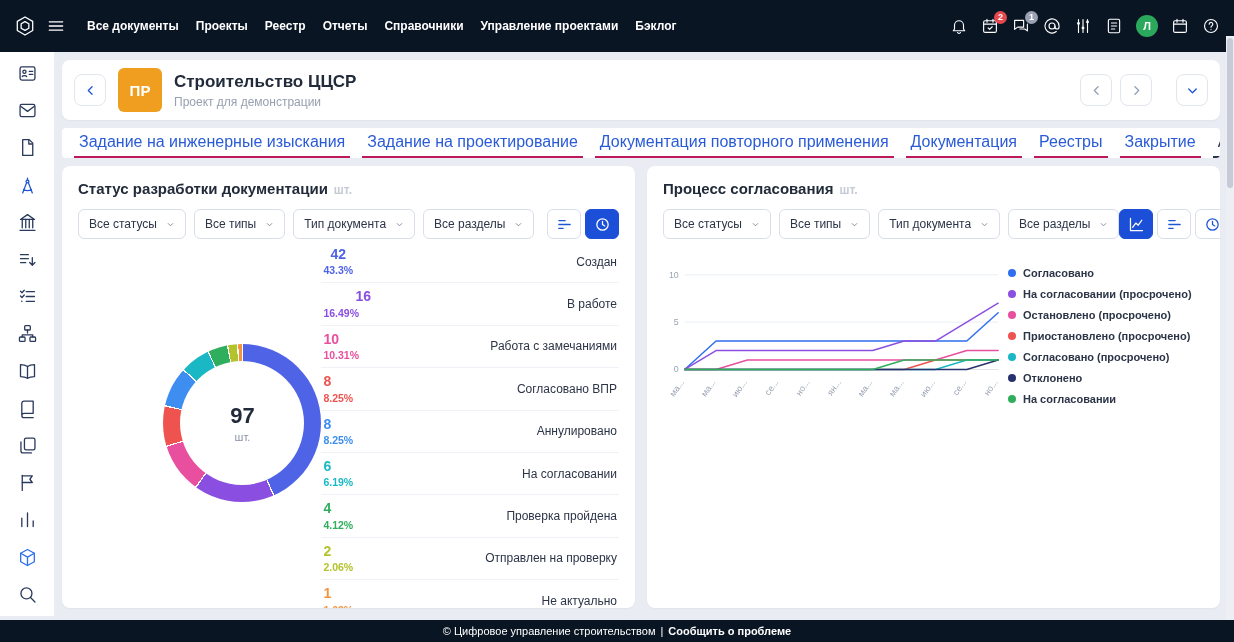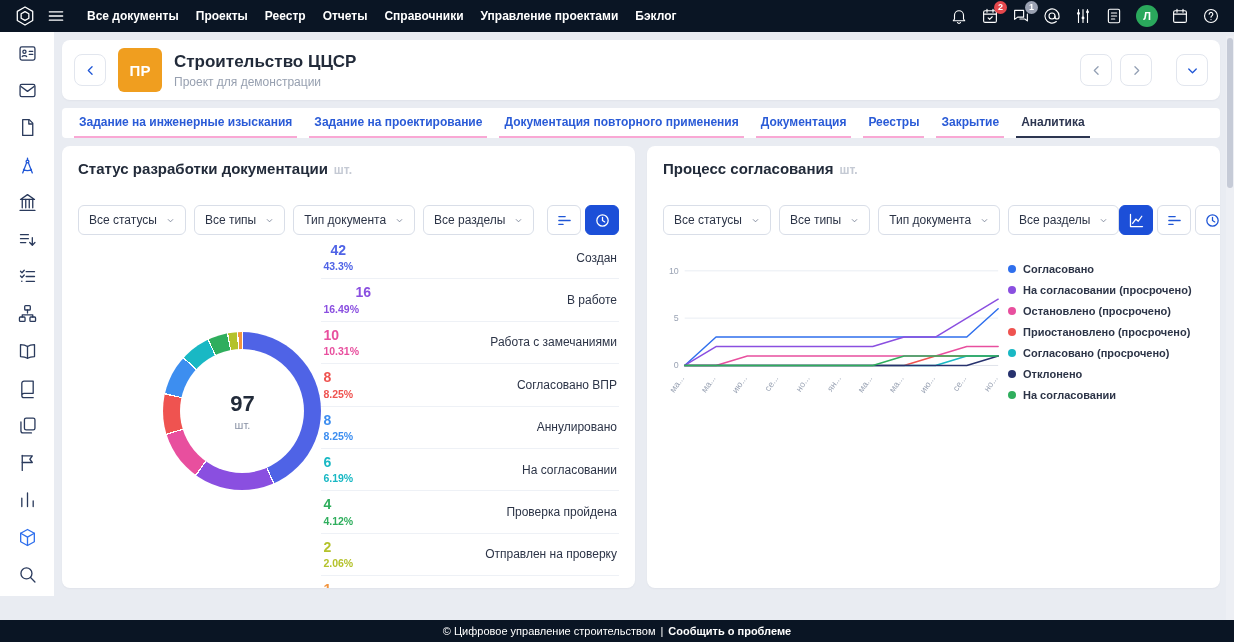--- a/index.html
+++ b/index.html
@@ -2,21 +2,21 @@
 <html><head>
 <meta charset="utf-8">
 <style>
   *{box-sizing:border-box;margin:0;padding:0}
   html,body{width:1234px;height:642px}
   body{font-family:"Liberation Sans","DejaVu Sans",sans-serif;background:#e9ecf2;overflow:hidden;position:relative;font-size:13px;color:#222b3a}
   svg.ic{fill:none;stroke:currentColor;stroke-width:1.6;stroke-linecap:round;stroke-linejoin:round;display:block}
   svg text{font-family:"Liberation Sans","DejaVu Sans",sans-serif}
 
   
-  .navbar{height:32px;background:#0a1524;display:flex;align-items:center;gap:10px;padding:0 14px;color:#fff}
+  .navbar{height:52px;background:#0a1524;display:flex;align-items:center;gap:10px;padding:0 14px;color:#fff}
   .logo svg{width:22px;height:22px;stroke-width:1.4}
   .burger svg{width:20px;height:20px}
   .nav-menu{display:flex;gap:3px;margin-left:4px}
   .nav-item{font-size:12px;font-weight:700;padding:4px 7px;cursor:pointer;white-space:nowrap}
   .nav-right{margin-left:auto;display:flex;align-items:center;gap:13px}
   .nav-ico{position:relative;color:#fff;cursor:pointer;display:flex}
   .nav-ico svg{width:18px;height:18px;stroke-width:1.5}
   .badge{position:absolute;top:-6px;right:-8px;min-width:13px;height:13px;border-radius:7px;font-size:9px;font-weight:700;display:flex;align-items:center;justify-content:center;padding:0 3px;color:#fff;line-height:1}
   .avatar{width:22px;height:22px;border-radius:50%;display:flex;align-items:center;justify-content:center;font-size:11px;font-weight:700;color:#fff;cursor:pointer}
 
@@ -35,30 +35,30 @@
   .sq-btn svg{width:15px;height:15px;stroke-width:2.1}
   .sq-btn.muted{color:#93a0b4}
   .proj-avatar{width:44px;height:44px;border-radius:6px;display:flex;align-items:center;justify-content:center;color:#fff;font-weight:700;font-size:15px;flex:none}
   .proj-title{font-size:17px;font-weight:700;color:#222b3a}
   .proj-subtitle{font-size:12px;color:#97a0b0;margin-top:3px}
   .header-actions{margin-left:auto;display:flex;gap:8px;align-items:center}
   .header-actions .down{margin-left:16px}
 
   
   .tabs{margin-top:8px;background:#fff;border-radius:4px;height:30px;display:flex;align-items:stretch;padding:0 12px;gap:12px;flex:none;overflow:hidden}
-  .tab{font-size:12px;font-weight:700;color:#2a5bd7;display:flex;align-items:center;padding:0 5px;border-bottom:2px solid #f9a8d4;cursor:pointer;white-space:nowrap}
+  .tab{font-size:16px;font-weight:400;color:#2a5bd7;display:flex;align-items:center;padding:0 5px;border-bottom:2px solid #be185d;cursor:pointer;white-space:nowrap}
   .tab.active{color:#2c3550;border-color:#2c3550}
 
   
   .content{display:flex;gap:12px;margin-top:8px;flex:1;min-height:0}
   .card{flex:1;background:#fff;border-radius:8px;padding:14px 16px 4px;overflow:hidden;display:flex;flex-direction:column;min-width:0;box-shadow:0 1px 2px rgba(20,30,60,.04)}
   .panel-title-row{display:flex;align-items:baseline;gap:6px}
   .panel-title{font-size:15px;font-weight:700;color:#222b3a}
   .panel-unit{font-size:12px;color:#c5cad4;font-weight:700}
-  .filters-row{display:flex;align-items:flex-start;margin-top:28px;flex:none}
+  .filters-row{display:flex;align-items:flex-start;margin-top:12px;flex:none}
   .filters{display:flex;gap:8px}
   .dropdown{height:30px;border:1px solid #d9dee8;border-radius:6px;background:#fff;display:flex;align-items:center;gap:9px;padding:0 10px;font-size:12px;color:#2c3447;cursor:pointer;white-space:nowrap}
   .dropdown svg{width:9px;height:9px;stroke-width:2.4;color:#7c8698}
   .toggle-group{margin-left:auto;display:flex;gap:4px}
   .toggle-btn{width:34px;height:30px;border:1px solid #d9dee8;border-radius:6px;background:#fff;color:#1f56d6;display:flex;align-items:center;justify-content:center;cursor:pointer}
   .toggle-btn svg{width:17px;height:17px;stroke-width:1.8}
   .toggle-btn.active{background:#1c4fd8;border-color:#1c4fd8;color:#fff}
 
   
   .donut-layout{display:flex;flex:1;min-height:0;margin-top:2px}

